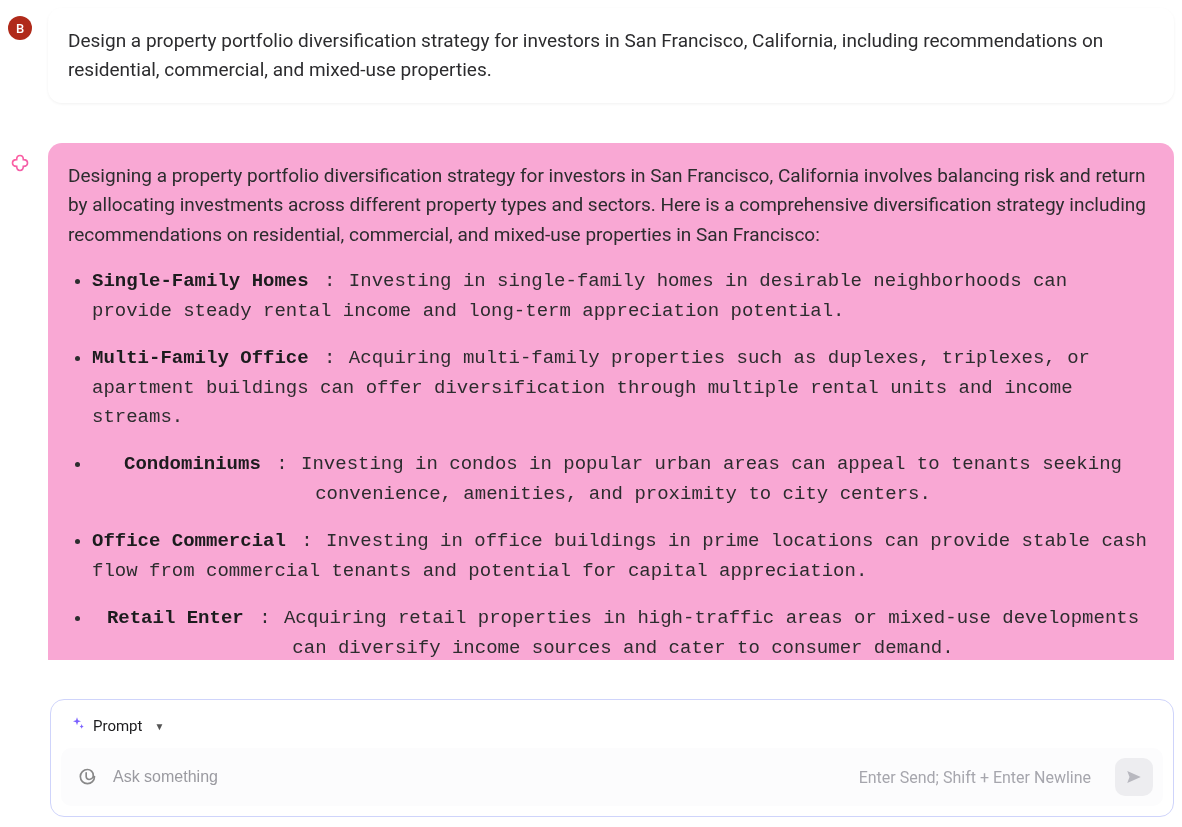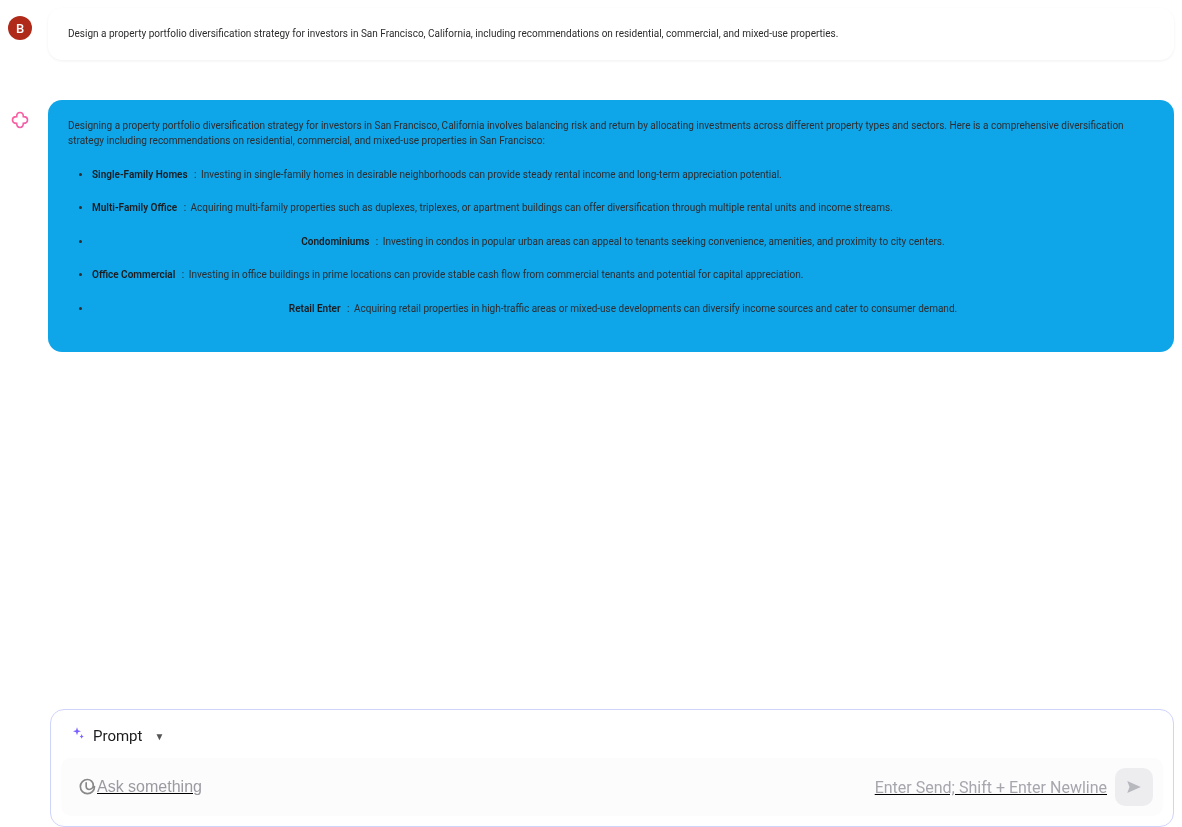--- a/index.html
+++ b/index.html
@@ -43,46 +43,47 @@
 .avatar-assistant svg {
   width: 20px;
   height: 20px;
 }
 .message-bubble {
   margin-left: 16px;
   padding: 18px 20px;
   border-radius: 14px;
   flex: 1;
   line-height: 1.55;
-  font-size: 10px;
+  font-size: 19px;
   color: #2c2c2e;
 }
 .bubble-user {
   background: #ffffff;
   box-shadow: 0 1px 3px rgba(0,0,0,0.06);
 }
 .bubble-assistant {
-  background: #0ea5e9;
+  background: #f9a8d4;
 }
 .content-intro {
   margin-bottom: 18px;
 }
 .section-heading {
   font-weight: 600;
   margin-bottom: 14px;
   color: #1c1c1e;
 }
 .section-heading .colon {
   font-weight: 400;
   margin-left: 4px;
 }
 .item-list {
   list-style: disc;
   padding-left: 24px;
   margin-bottom: 18px;
+  font-family: Liberation Mono, monospace;
 }
 .item-list li {
   margin-bottom: 18px;
 }
 .item-list li:last-child {
   margin-bottom: 14px;
   text-align: center;
 }
 .item-bold {
   font-weight: 600;
@@ -90,21 +91,21 @@
 }
 .item-text .colon {
   margin: 0 2px 0 4px;
 }
 
 
 .input-wrap {
   position: absolute;
   left: 50px;
   right: 8px;
-  bottom: 0;
+  bottom: 10px;
   border: 1.5px solid #cfd4fb;
   border-radius: 14px;
   padding: 12px 10px 10px 10px;
   background: #fff;
 }
 .prompt-row {
   display: flex;
   align-items: center;
   gap: 8px;
   padding: 4px 8px 12px 8px;
@@ -120,22 +121,21 @@
   font-size: 10px;
   color: #555;
   margin-left: 4px;
 }
 .input-row {
   display: flex;
   align-items: center;
   background: #fcfcfd;
   border-radius: 10px;
   padding: 10px 10px 10px 16px;
-  gap: 0;
-  text-decoration: underline;
+  gap: 16px;
 }
 .attach-icon {
   color: #888;
   display: flex;
   align-items: center;
 }
 .text-input {
   flex: 1;
   border: none;
   outline: none;

